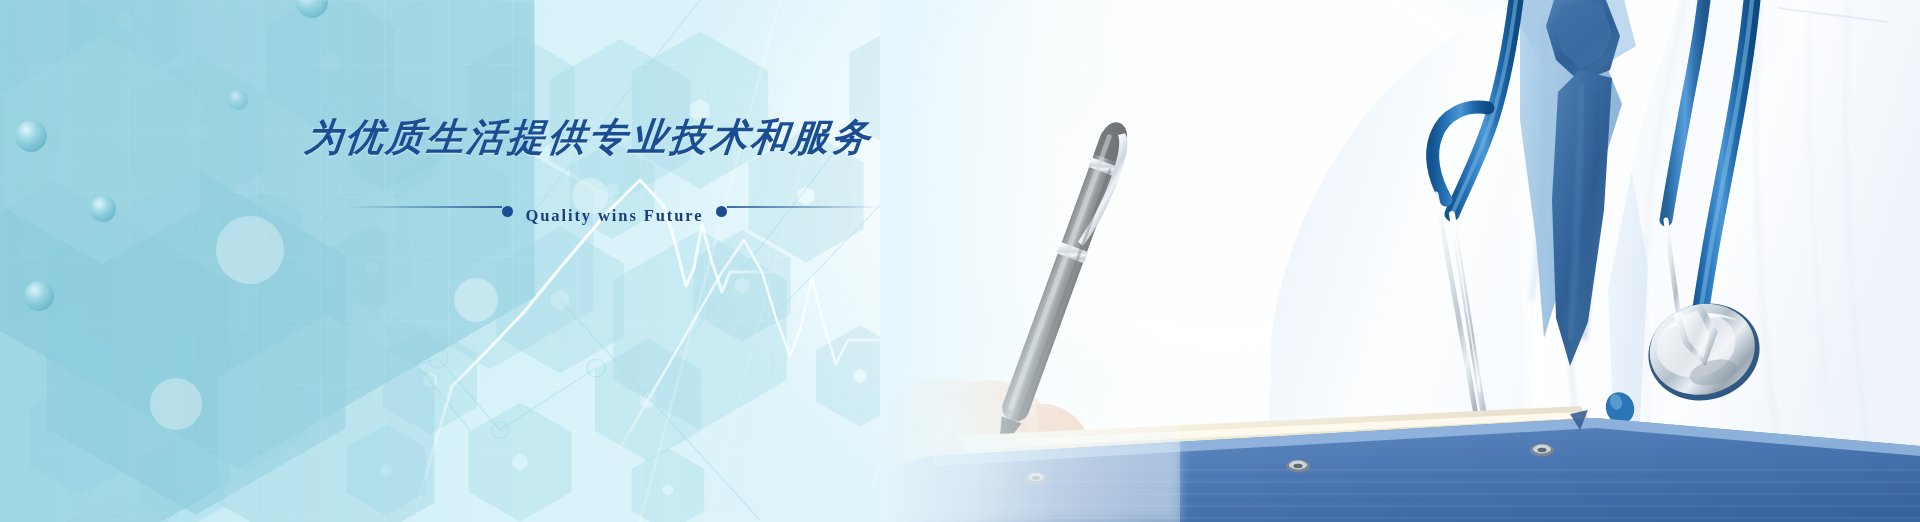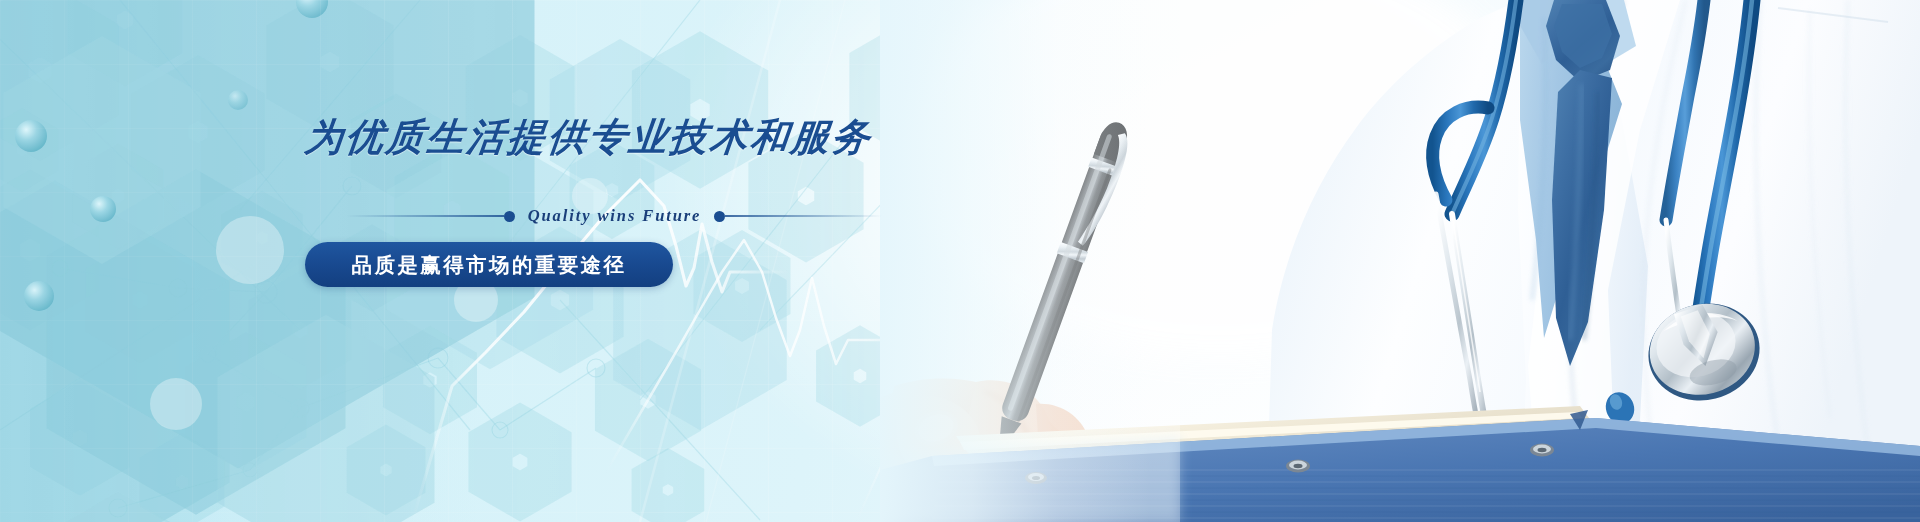--- a/index.html
+++ b/index.html
@@ -49,25 +49,23 @@
     letter-spacing:2.5px;
     line-height:1;
     white-space:nowrap;
     text-shadow:0 1px 1px rgba(255,255,255,0.55);
     transform:skewX(-6deg);
     transform-origin:left center;
   }
 
   .tagline-row {
     display:flex;
-    align-items:center;
     margin-top:50px;
     margin-left:42px;
     width:535px;
-    font-style:italic;
   }
   .tag-line-l, .tag-line-r {
     height:2px; flex:1 1 auto; min-width:30px;
   }
   .tag-line-l { background:linear-gradient(90deg, rgba(26,77,145,0) 0%, rgba(26,77,145,0.82) 100%); }
   .tag-line-r { background:linear-gradient(90deg, rgba(26,77,145,0.82) 0%, rgba(26,77,145,0) 100%); }
   .tag-dot {
     width:11px; height:11px; border-radius:50%;
     background:#1a4d91; flex:0 0 auto;
   }
@@ -580,19 +578,16 @@
     <div class="headline">为优质生活提供专业技术和服务</div>
 
     <div class="tagline-row">
       <span class="tag-line-l"></span>
       <span class="tag-dot"></span>
       <span class="tagline-text">Quality wins Future</span>
       <span class="tag-dot"></span>
       <span class="tag-line-r"></span>
     </div>
 
-    <div class="pill">
-      <span class="pill-text">品质是赢得市场的重要途径</span>
-    </div>
 
   </div>
 
 </div>
 
 </body></html>

